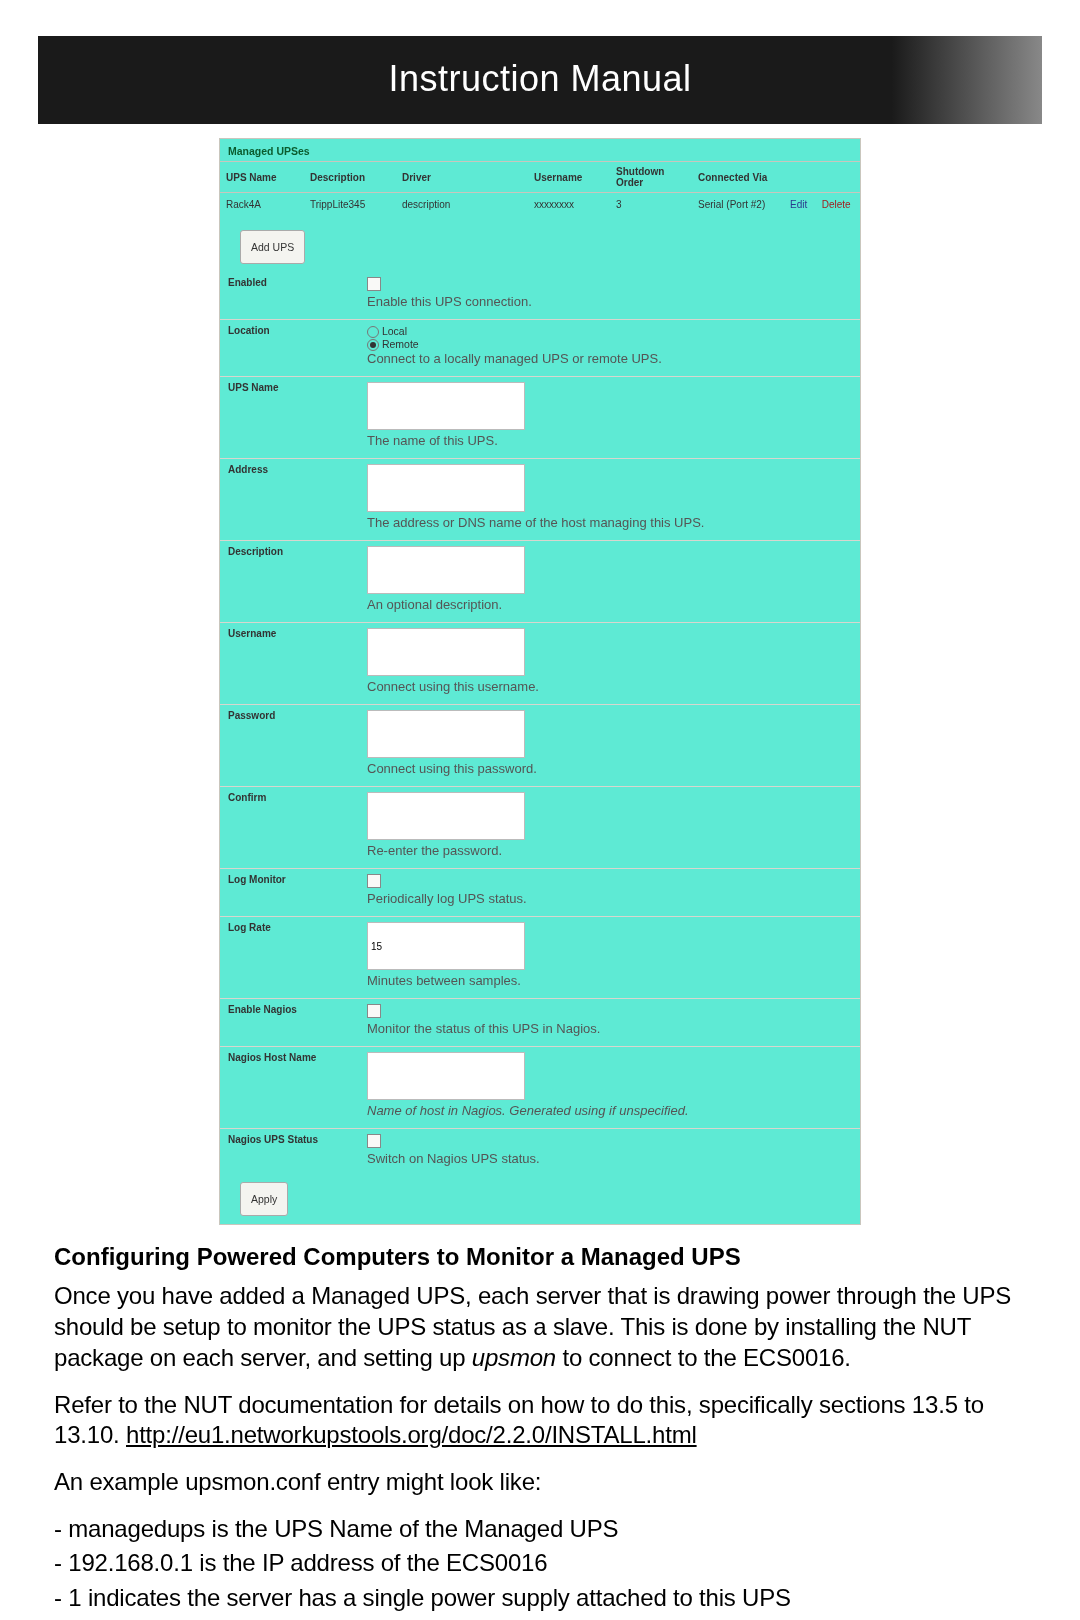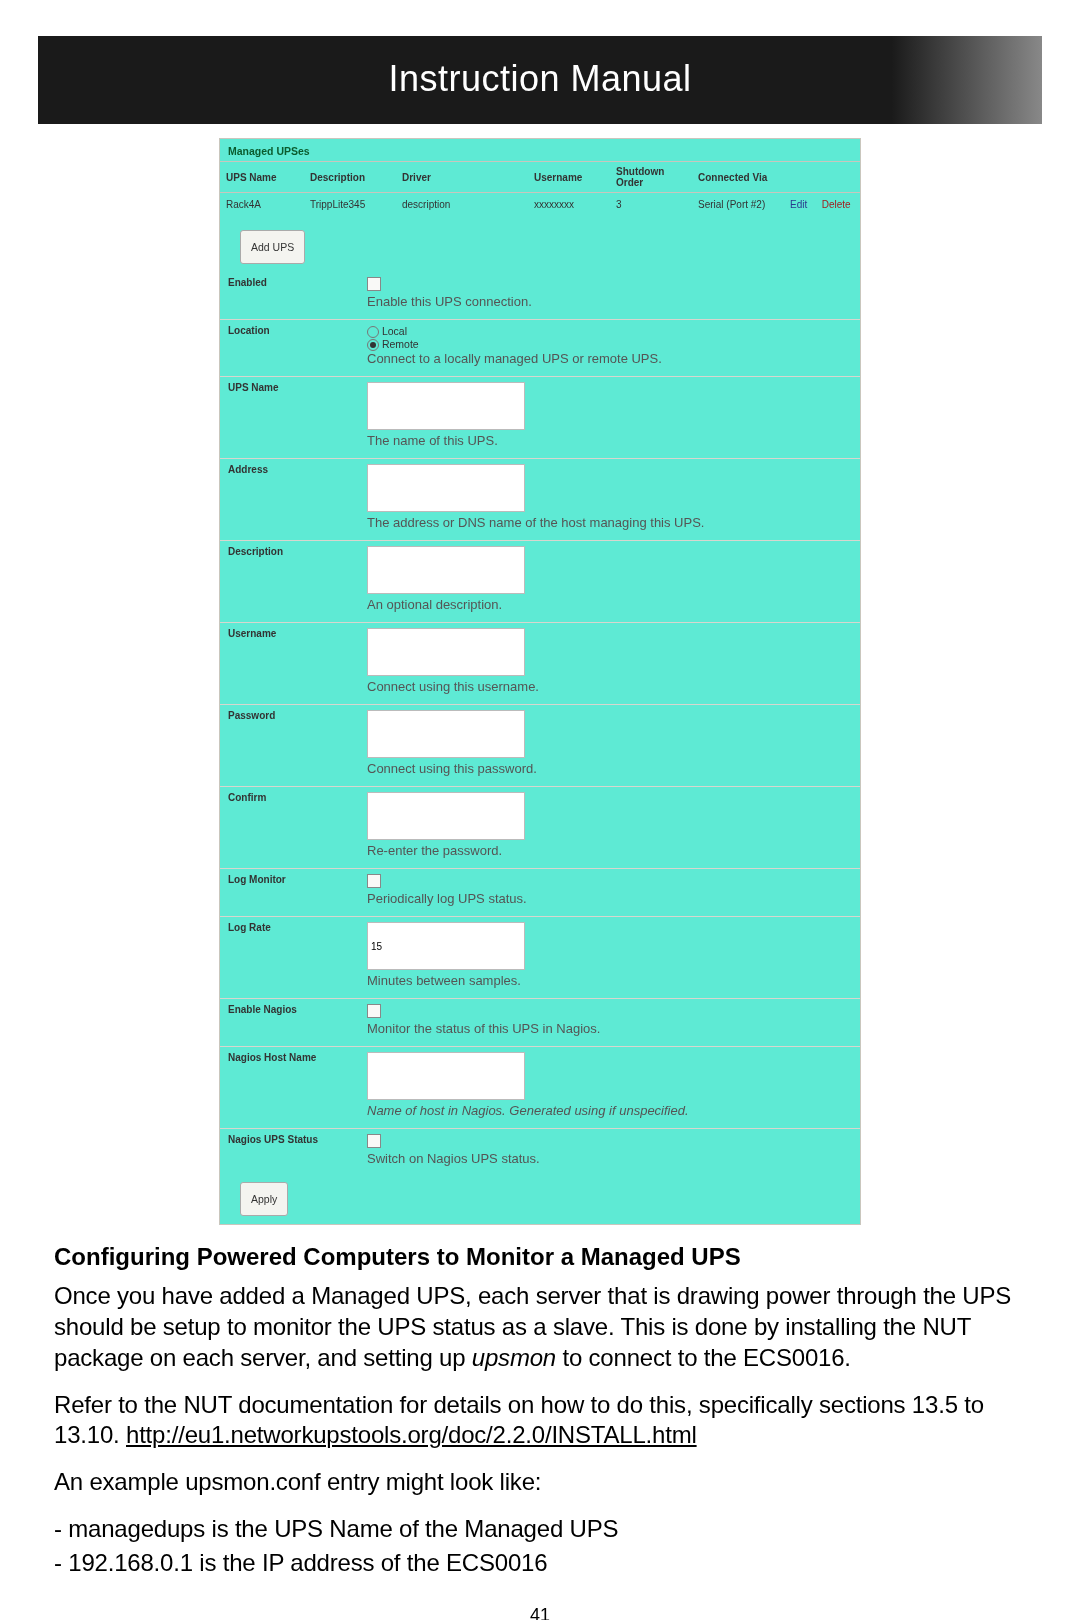--- a/index.html
+++ b/index.html
@@ -279,16 +279,17 @@
 
     <div class="para">
       <span>Refer to the NUT documentation for details on how to do this, specifically sections 13.5 to 13.10. </span><a>http://eu1.networkupstools.org/doc/2.2.0/INSTALL.html</a>
     </div>
 
     <div class="para">An example upsmon.conf entry might look like:</div>
 
 
     <div class="para" style="margin:4px 0">- managedups is the UPS Name of the Managed UPS</div>
     <div class="para" style="margin:4px 0">- 192.168.0.1 is the IP address of the ECS0016</div>
+    <div class="para" style="margin:4px 0">- 1 indicates the server has a single power supply attached to this UPS</div>
   </div>
 
   <div class="pageno">41</div>
 </div>
 
 </body></html>

